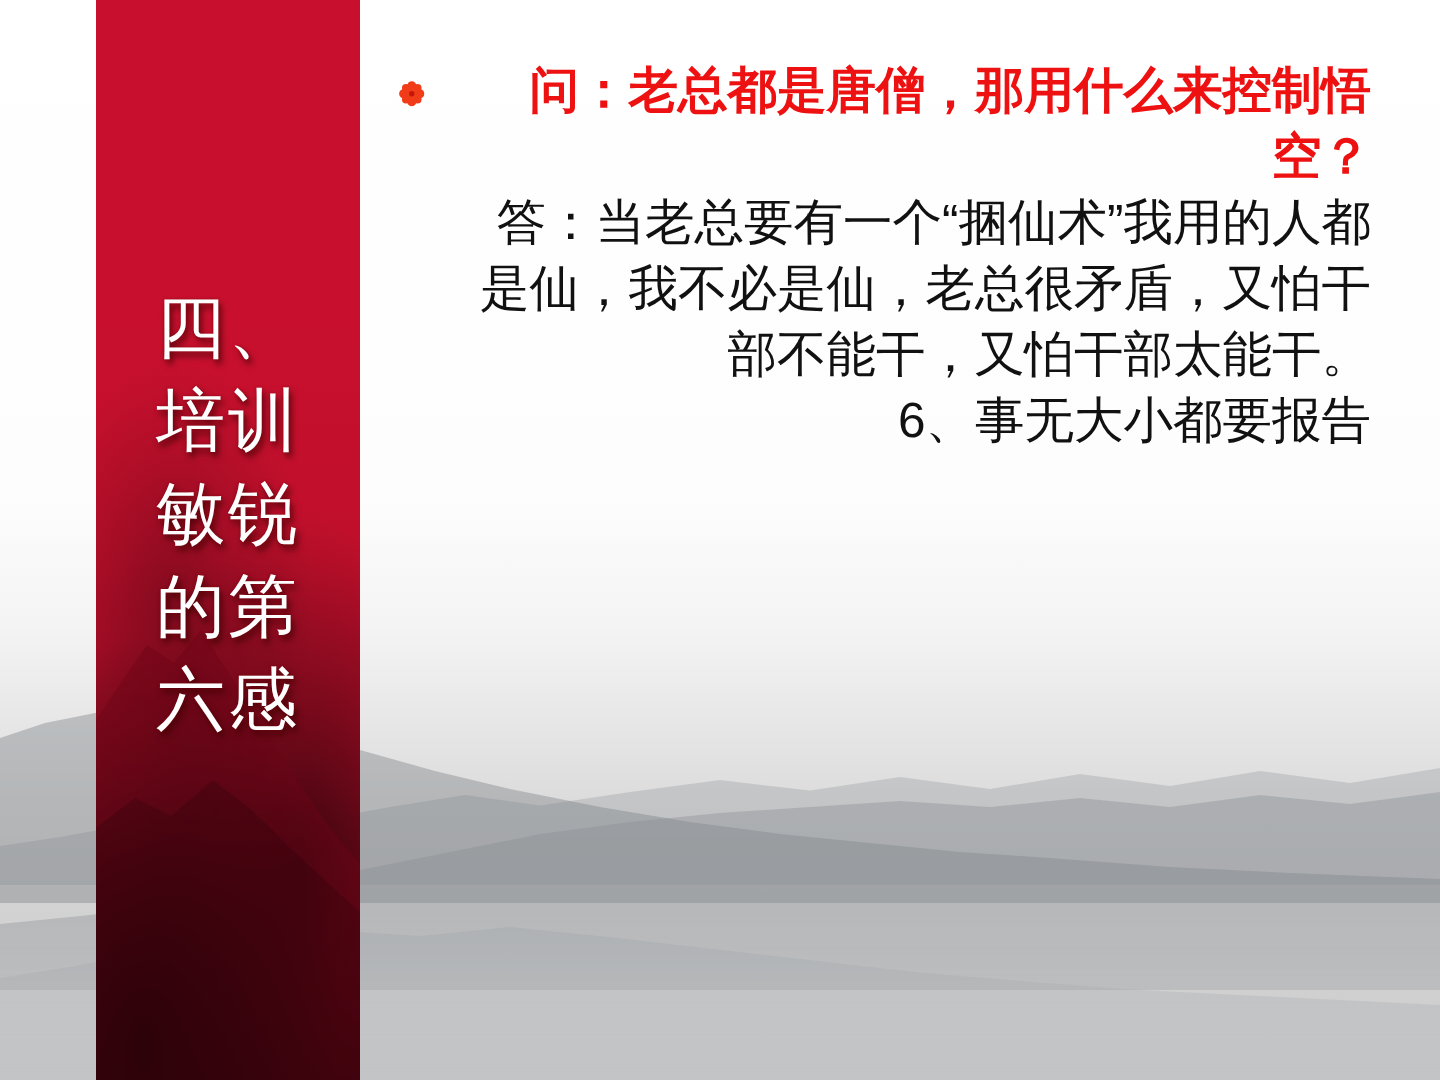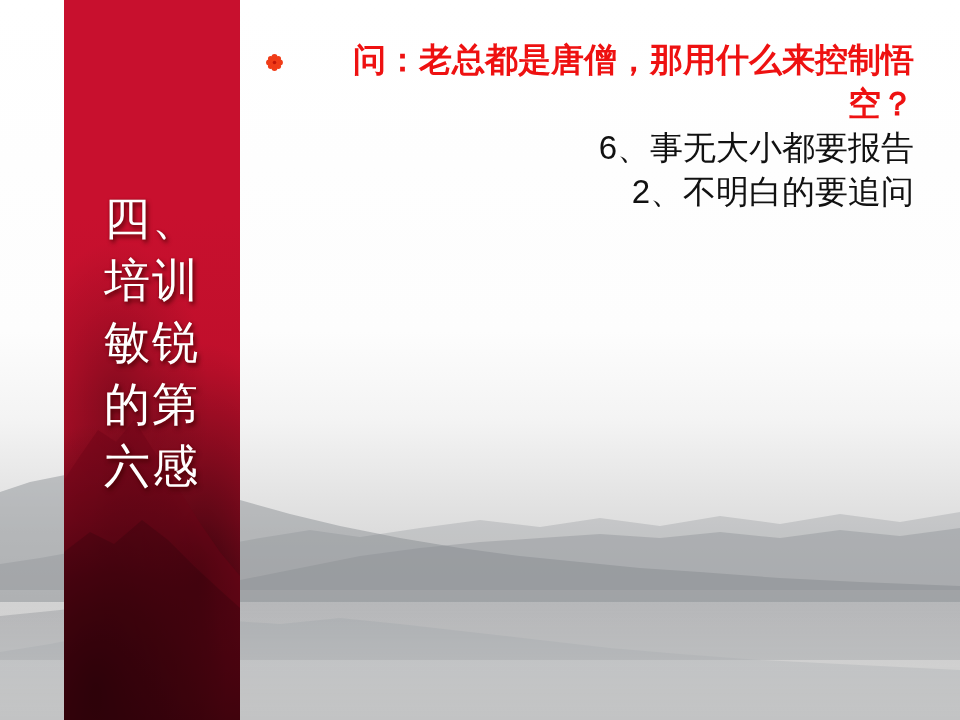--- a/index.html
+++ b/index.html
@@ -186,19 +186,19 @@
             <circle cx="5.5" cy="14.5" r="3.2"></circle>
             <circle cx="5.5" cy="5.5" r="3.2"></circle>
             <circle cx="10" cy="10" r="5.2"></circle>
           </g>
           <circle cx="10" cy="10" r="2.1" fill="#c41608"></circle>
         </svg>
       </span>
       <span>问：老总都是唐僧，那用什么来控制悟空？</span>
     </p>
 
+    <p class="para plain">答：当老总要有一个“捆仙术”我用的人都是仙，我不必是仙，老总很矛盾，又怕干部不能干，又怕干部太能干。</p>
 
     <p class="para numbered">6、事无大小都要报告</p>
-    <p class="para numbered">2、不明白的要追问</p>
 
   </div>
 
 </div>
 
 </body></html>

